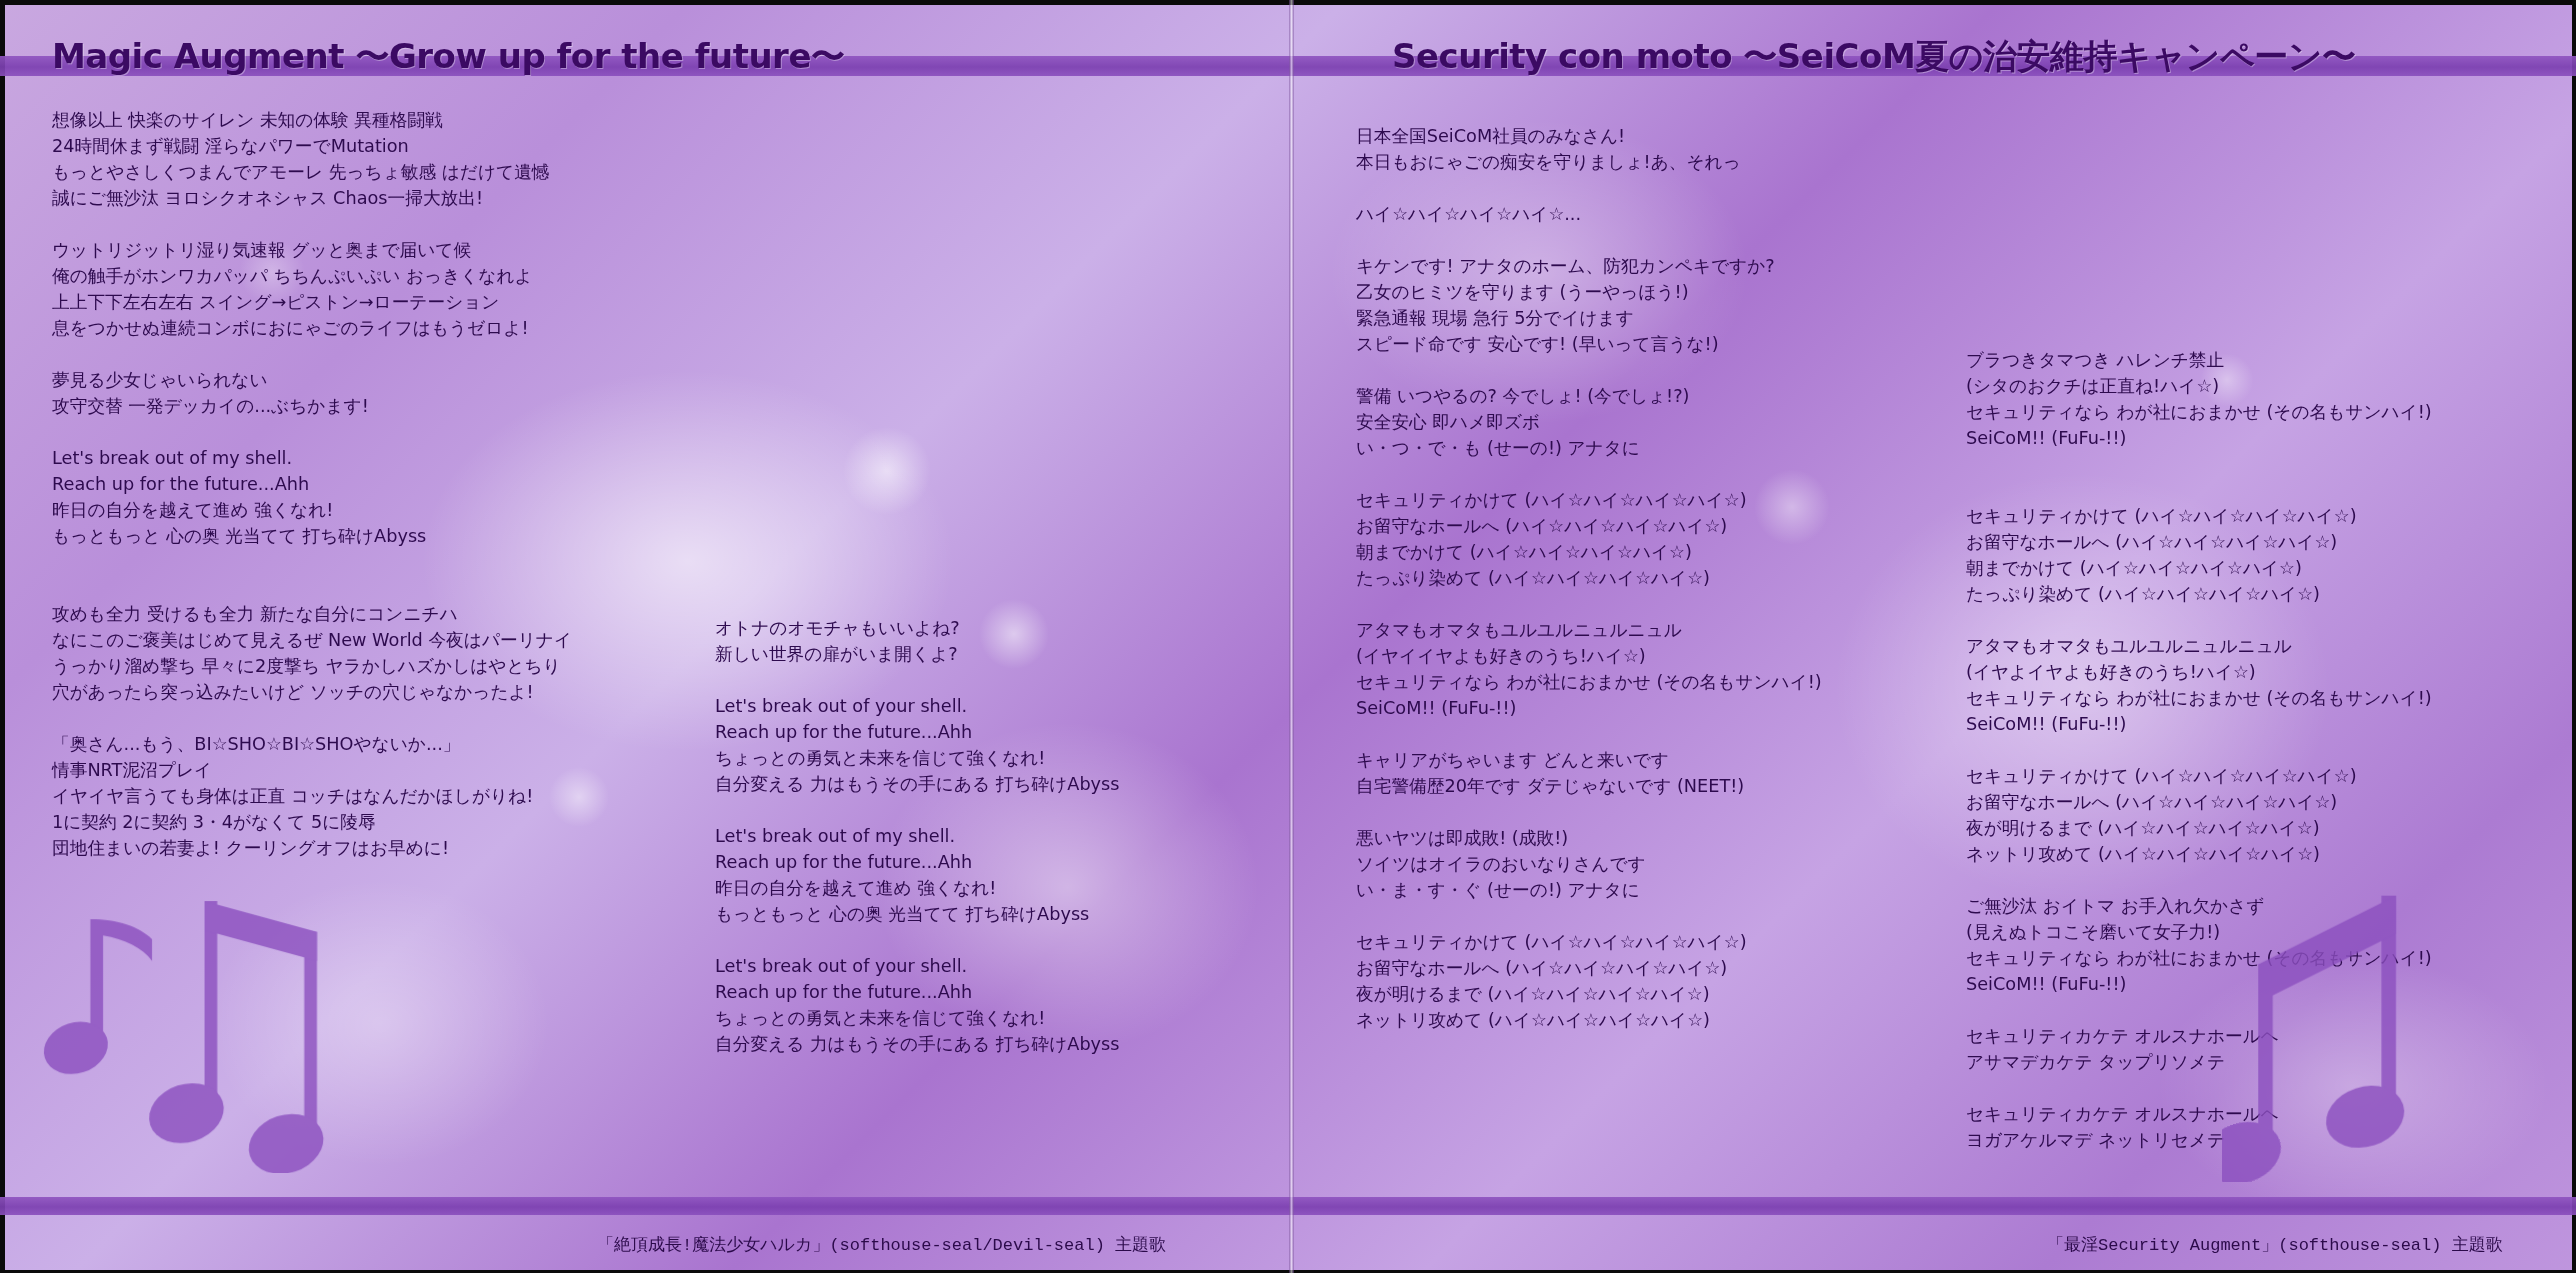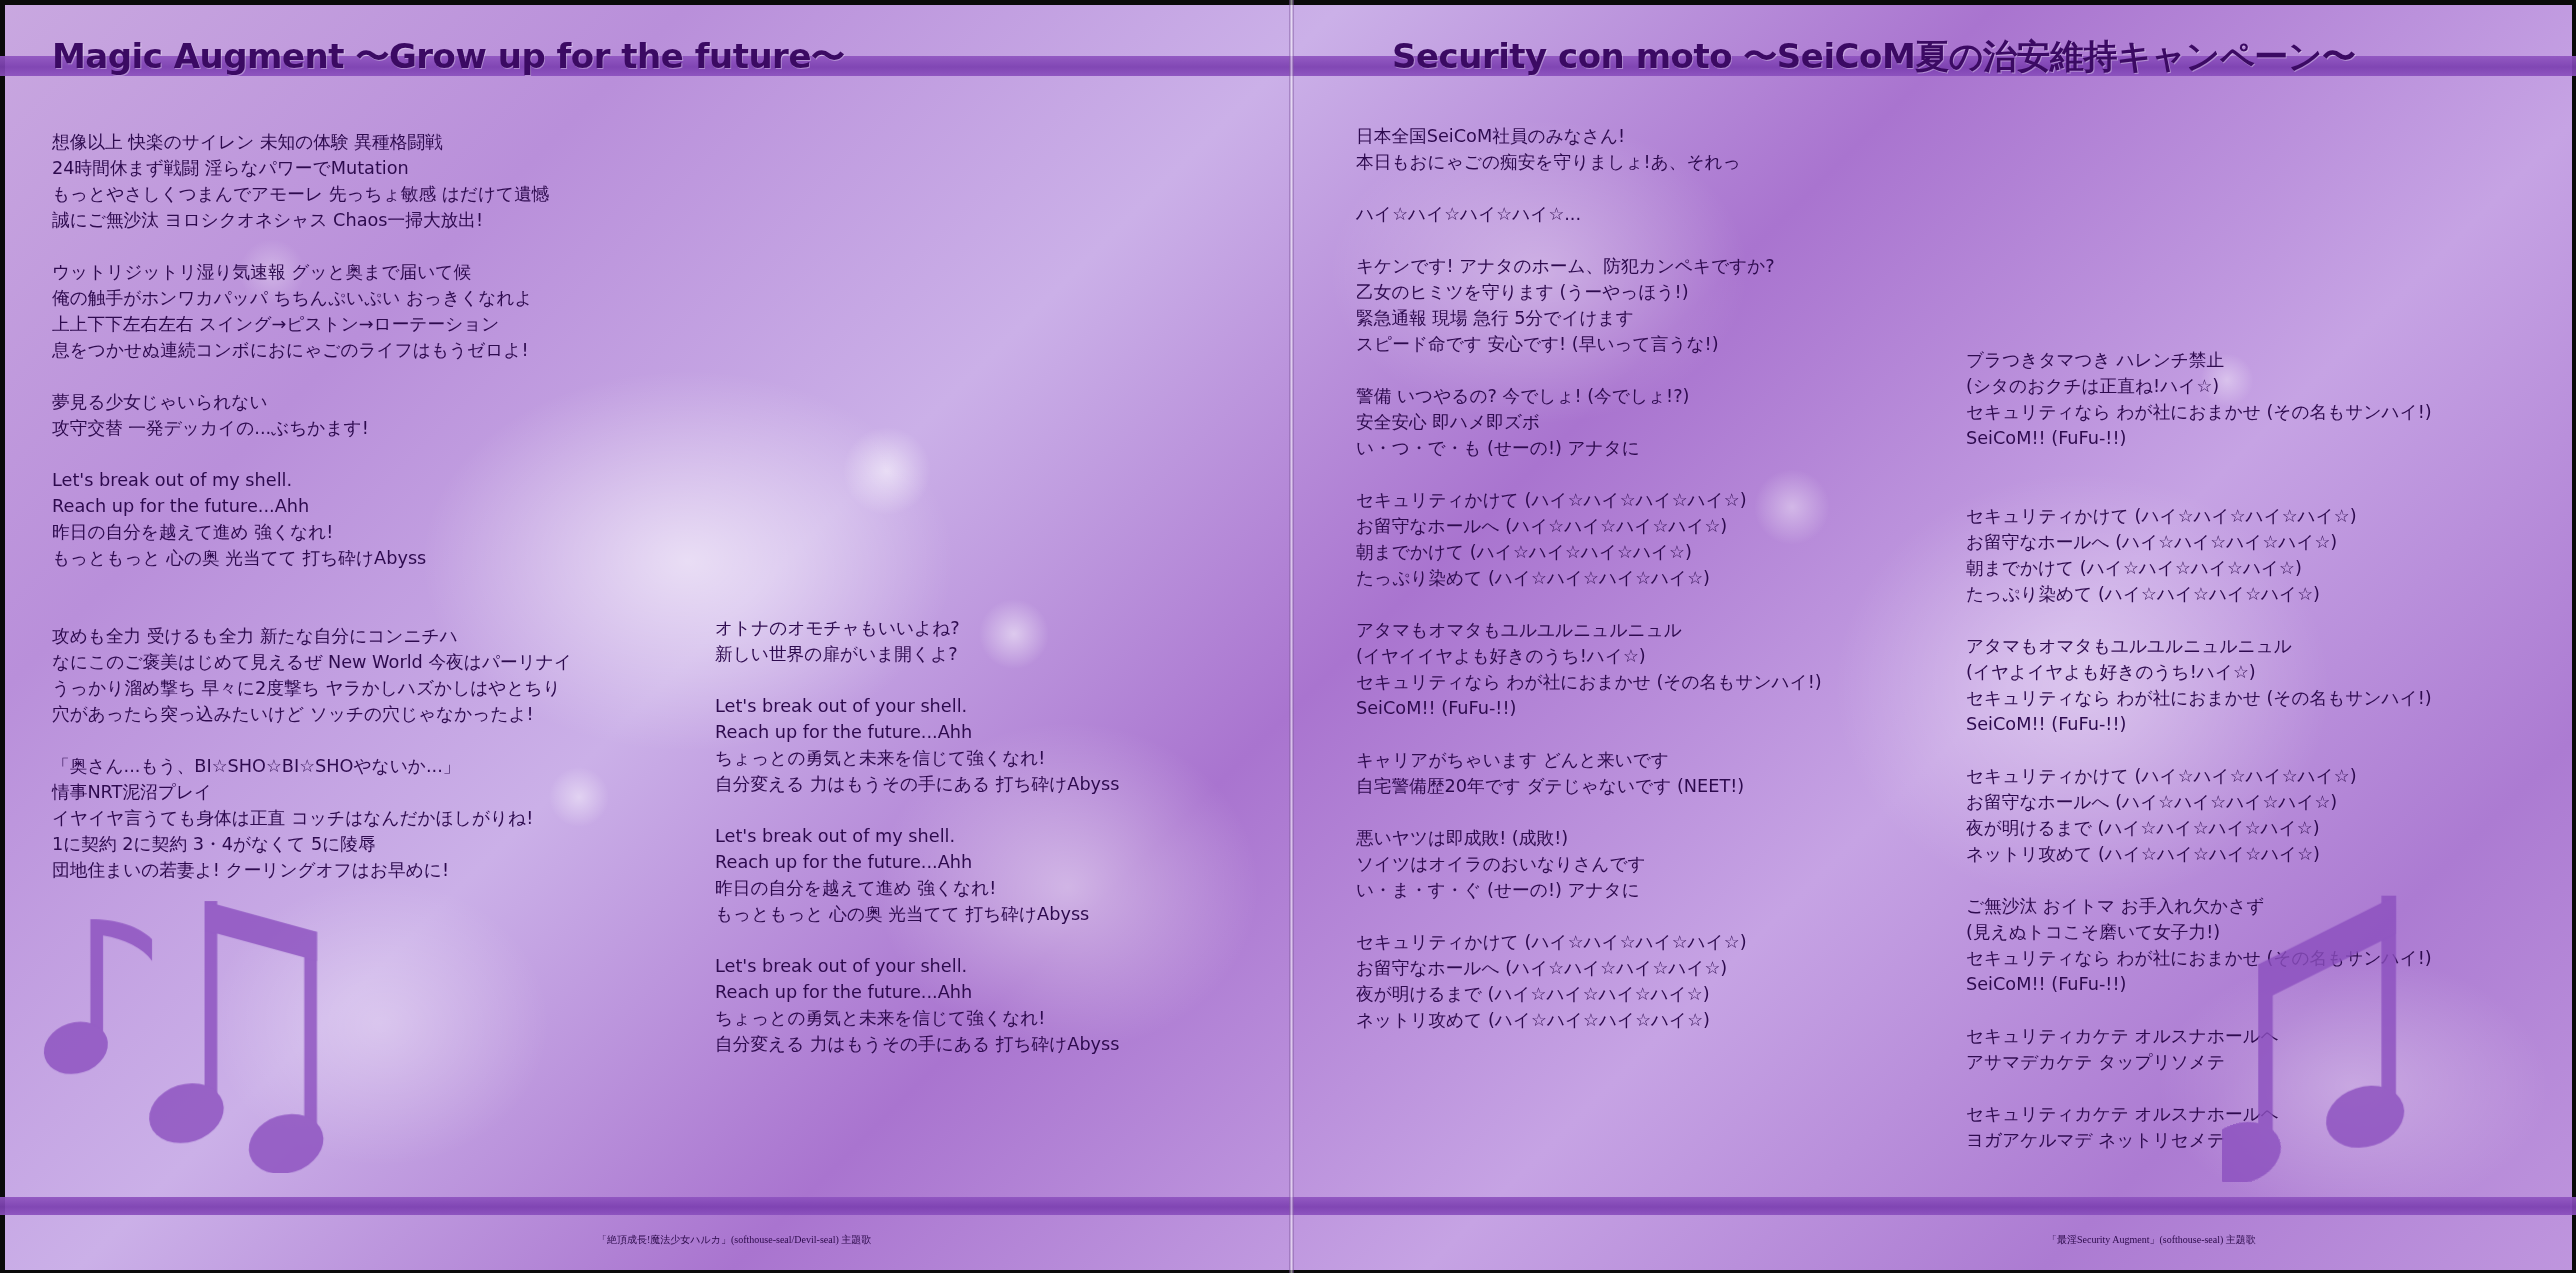--- a/index.html
+++ b/index.html
@@ -77,23 +77,23 @@
     color: #2d0a4e;
     font-size: 17.7px;
     line-height: 26px;
     white-space: pre-wrap;
     font-family: "DejaVu Sans", "Liberation Sans", sans-serif;
   }
 
   .footer-note {
     position: absolute;
     top: 1233px;
-    font-size: 10px;
+    font-size: 17px;
     color: #2b0a4a;
-    font-family: Liberation Serif, serif;
+    font-family: Liberation Mono, monospace;
     white-space: nowrap;
   }
   #footnote-left { left: 597px; }
   #footnote-right { left: 2047px; }
 
   
   .note-deco { position: absolute; pointer-events: none; }
   #note-left { left: 36px; top: 892px; }
   #note-right { left: 2222px; top: 883px; }
   .note-deco svg { display: block; }
@@ -108,21 +108,21 @@
   <div class="frame-left"></div>
   <div class="frame-right"></div>
 
   <div class="band band-top"></div>
   <div class="band band-bottom"></div>
 
   <div class="gutter"></div>
 
   <div id="title-left" class="title">Magic Augment 〜Grow up for the future〜</div>
 
-  <div class="lyr" style="left:52px; top:107px; width:634px;margin-top:22px;">想像以上 快楽のサイレン 未知の体験 異種格闘戦
+  <div class="lyr" style="left:52px; top:107px; width:634px;">想像以上 快楽のサイレン 未知の体験 異種格闘戦
 24時間休まず戦闘 淫らなパワーでMutation
 もっとやさしくつまんでアモーレ 先っちょ敏感 はだけて遺憾
 誠にご無沙汰 ヨロシクオネシャス Chaos一掃大放出!
 
 ウットリジットリ湿り気速報 グッと奥まで届いて候
 俺の触手がホンワカパッパ ちちんぷいぷい おっきくなれよ
 上上下下左右左右 スイング→ピストン→ローテーション
 息をつかせぬ連続コンボにおにゃごのライフはもうゼロよ!
 
 夢見る少女じゃいられない

